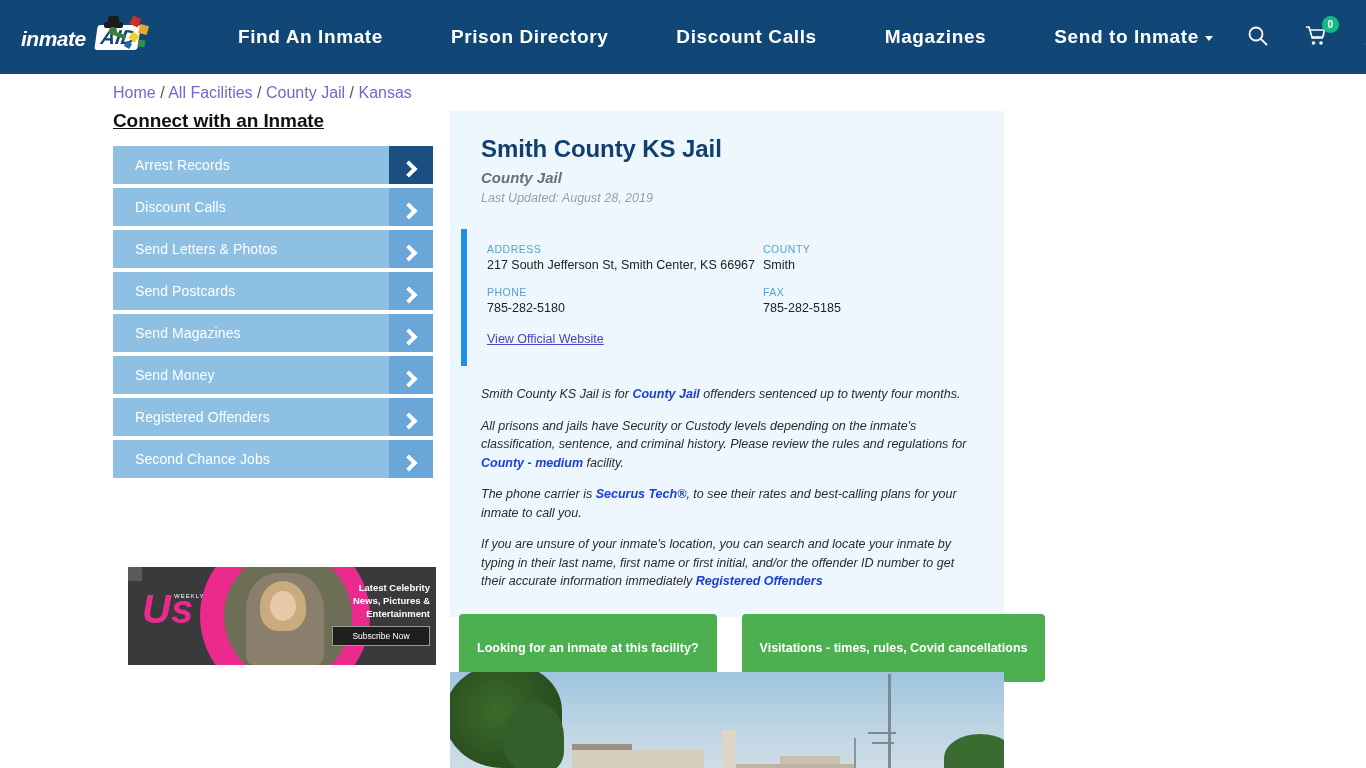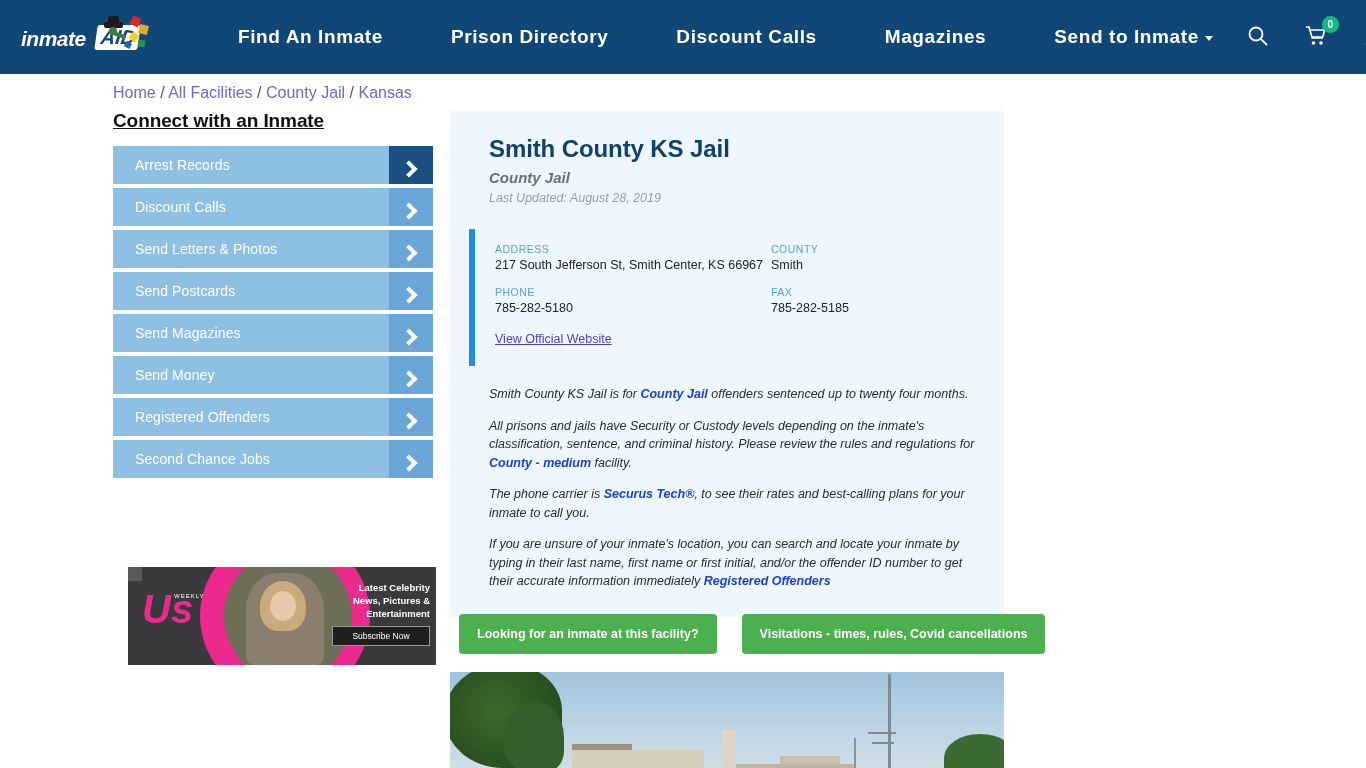--- a/index.html
+++ b/index.html
@@ -179,21 +179,21 @@
   }
   .ad-corner {
     position: absolute; left: 0; top: 0;
     width: 14px; height: 14px; background: #5a5a5c;
   }
 
   
   .main {
     position: absolute; left: 450px; top: 111px;
     width: 554px; background: #edf7fd;
-    padding: 24px 0 0 16px;
+    padding: 24px 0 0 8px;
   }
   .facility-title {
     font-size: 24px; font-weight: bold; color: #11406e;
     padding-left: 23px; letter-spacing: -0.1px;
   }
   .facility-sub {
     font-size: 15px; font-weight: bold; font-style: italic;
     color: #6b7076; padding-left: 23px; margin-top: 6px;
   }
   .facility-updated {
@@ -237,21 +237,21 @@
   }
 
   
   .actions {
     position: absolute; left: 450px; top: 614px;
     width: 554px; display: flex; gap: 25px; padding-left: 9px;
   }
   .green-btn {
     background: #4caf50; color: #ffffff;
     font-size: 12.5px; font-weight: bold;
-    padding: 13px 18px; border-radius: 4px;
+    padding: 27px 18px; border-radius: 4px;
     cursor: pointer; white-space: nowrap;
   }
 
   
   .photo {
     position: absolute; left: 450px; top: 672px;
     width: 554px; height: 96px; overflow: hidden;
     background: linear-gradient(#9ec4de 0%, #bcd4e4 55%, #cfdde6 100%);
   }
   .ph-tree-l {

